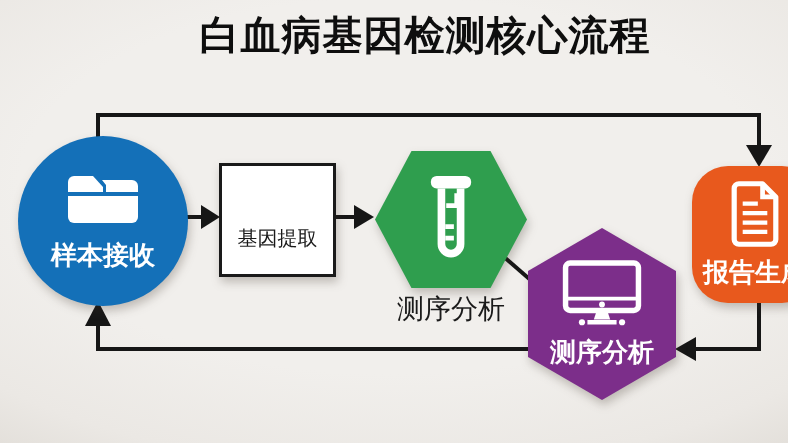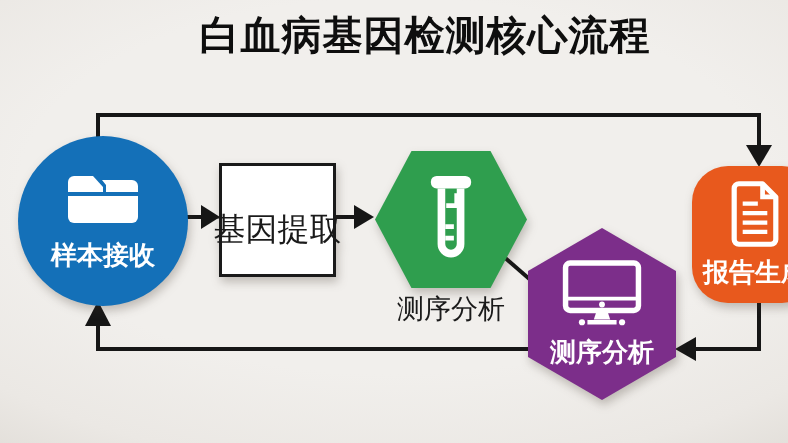--- a/index.html
+++ b/index.html
@@ -100,21 +100,21 @@
     position: absolute;
     left: 375px; top: 291px; width: 152px;
     text-align: center;
     font-size: 27px;
     font-weight: 500;
     color: #1a1a1a;
     z-index: 2;
     white-space: nowrap;
   }
 
-  .rect-node .label { font-size: 32px; }
+  .rect-node .label { font-size: 20px; }
 
   .icon svg { display: block; }
 </style>
 </head>
 <body>
 
 <div class="canvas">
 
   <div class="title">白血病基因检测核心流程</div>
 

